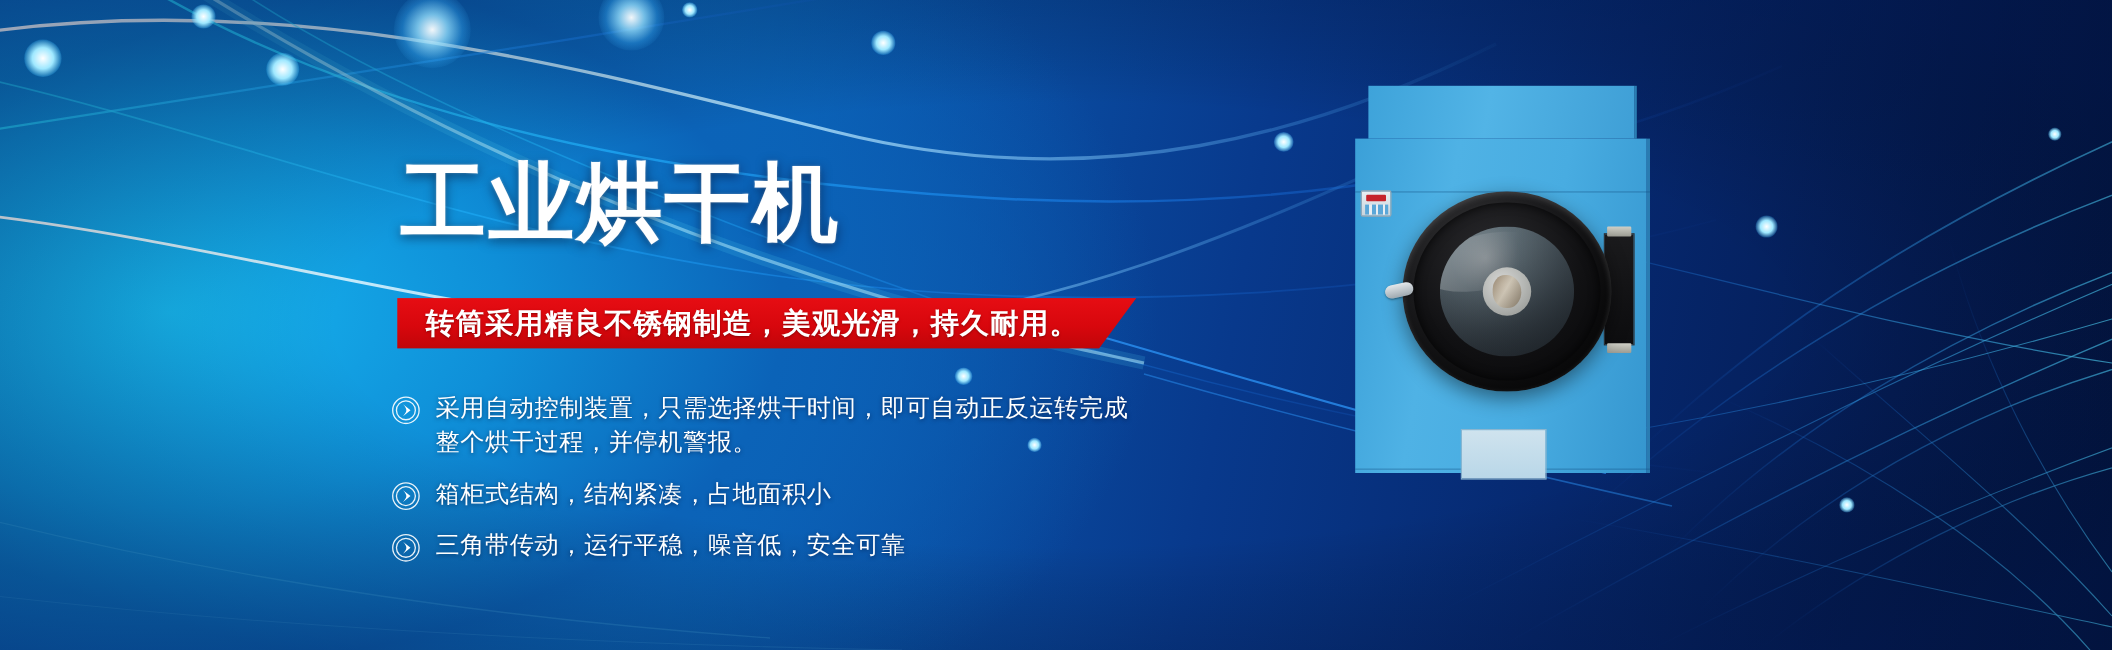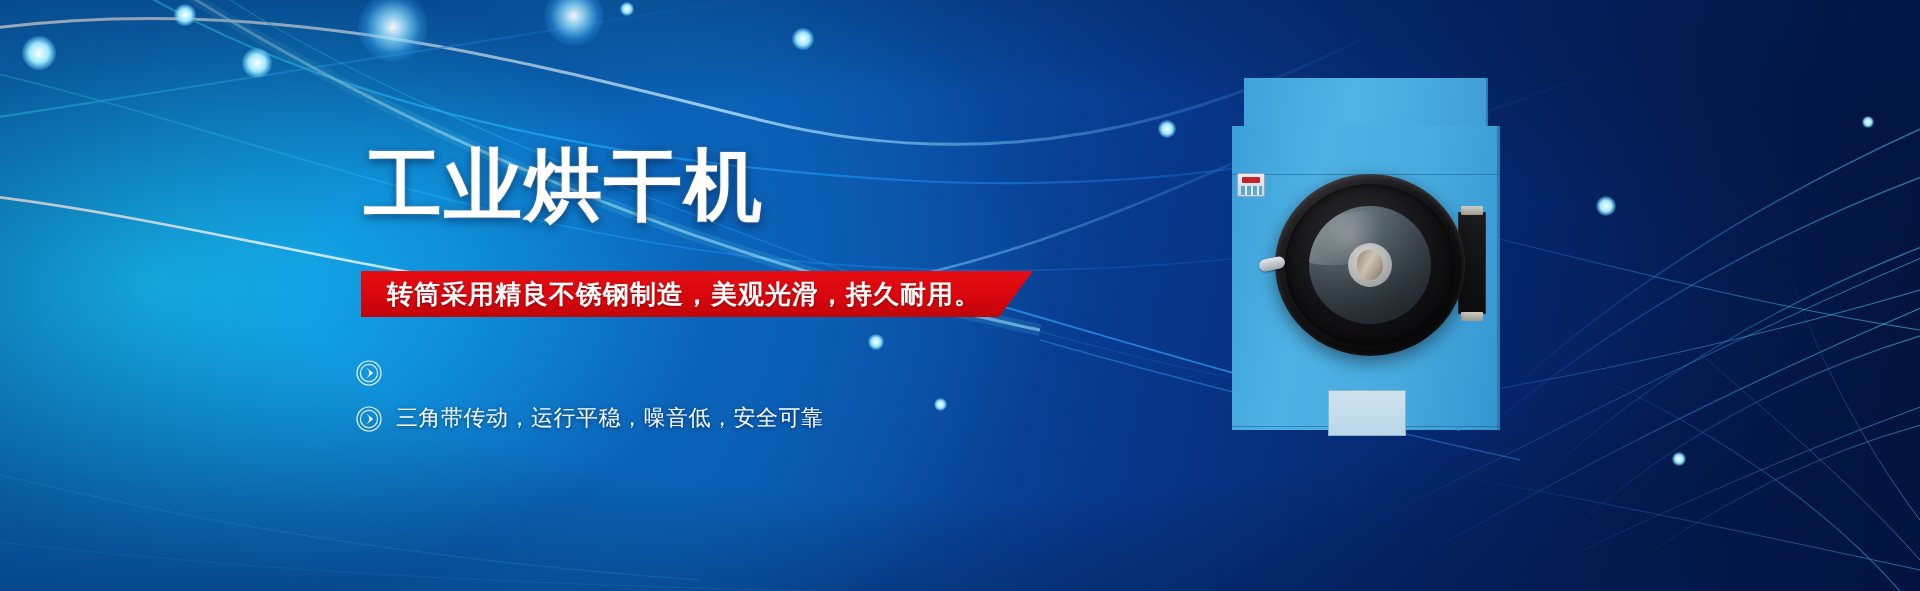--- a/index.html
+++ b/index.html
@@ -262,29 +262,41 @@
   <div class="content">
 
     <div class="title">工业烘干机</div>
 
     <div class="redband">
       <span class="redband-text">转筒采用精良不锈钢制造，美观光滑，持久耐用。</span>
     </div>
 
     <div class="bullets">
 
-
       <div class="bullet">
         <span class="b-icon">
           <svg viewBox="0 0 26 26">
             <circle cx="13" cy="13" r="12" fill="none" stroke="#ffffff" stroke-width="1.2" opacity=".9"></circle>
             <circle cx="13" cy="13" r="8.6" fill="none" stroke="#ffffff" stroke-width="1.2" opacity=".9"></circle>
             <path d="M10.4 7.6 L17.2 13 L10.4 18.4 C 12.6 16 13.4 14.4 13.4 13 C 13.4 11.6 12.6 10 10.4 7.6 Z" fill="#ffffff"></path>
           </svg>
         </span>
+        <span class="b-text">采用自动控制装置，只需选择烘干时间，即可自动正反运转完成
+整个烘干过程，并停机警报。</span>
+      </div>
+
+      <div class="bullet">
+        <span class="b-icon">
+          <svg viewBox="0 0 26 26">
+            <circle cx="13" cy="13" r="12" fill="none" stroke="#ffffff" stroke-width="1.2" opacity=".9"></circle>
+            <circle cx="13" cy="13" r="8.6" fill="none" stroke="#ffffff" stroke-width="1.2" opacity=".9"></circle>
+            <path d="M10.4 7.6 L17.2 13 L10.4 18.4 C 12.6 16 13.4 14.4 13.4 13 C 13.4 11.6 12.6 10 10.4 7.6 Z" fill="#ffffff"></path>
+          </svg>
+        </span>
+        <span class="b-text">箱柜式结构，结构紧凑，占地面积小</span>
       </div>
 
       <div class="bullet">
         <span class="b-icon">
           <svg viewBox="0 0 26 26">
             <circle cx="13" cy="13" r="12" fill="none" stroke="#ffffff" stroke-width="1.2" opacity=".9"></circle>
             <circle cx="13" cy="13" r="8.6" fill="none" stroke="#ffffff" stroke-width="1.2" opacity=".9"></circle>
             <path d="M10.4 7.6 L17.2 13 L10.4 18.4 C 12.6 16 13.4 14.4 13.4 13 C 13.4 11.6 12.6 10 10.4 7.6 Z" fill="#ffffff"></path>
           </svg>
         </span>

